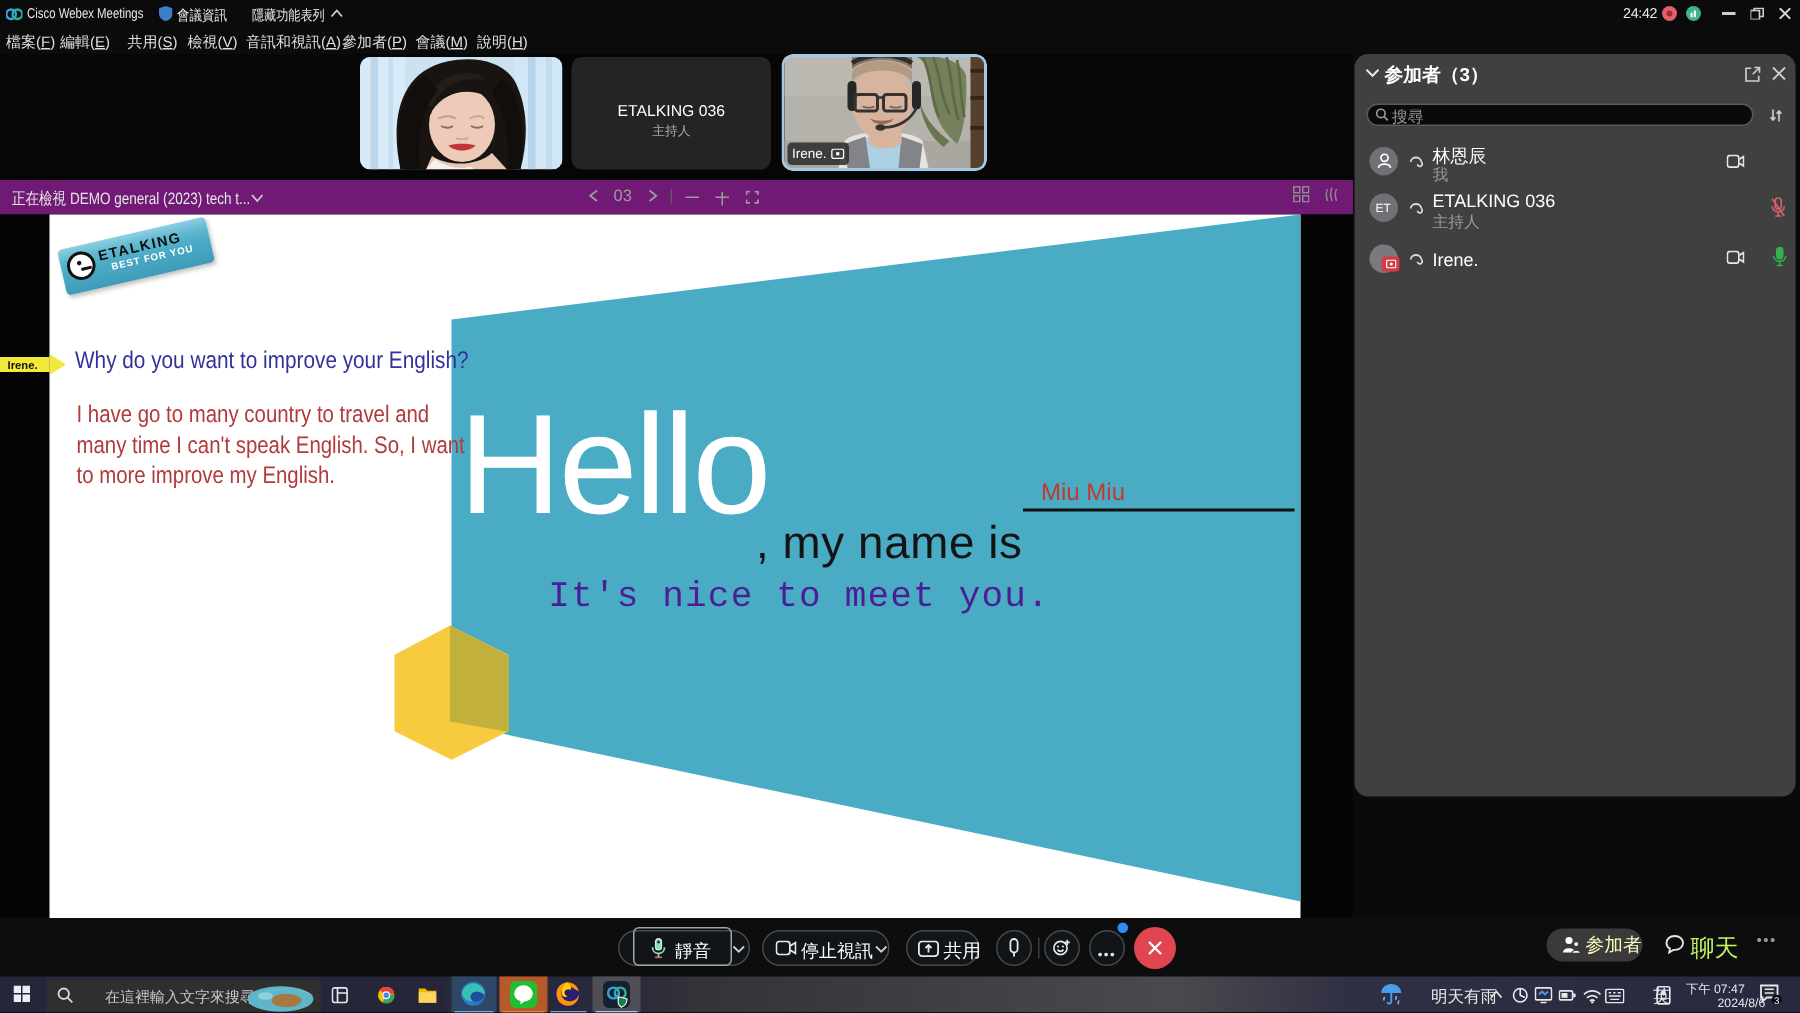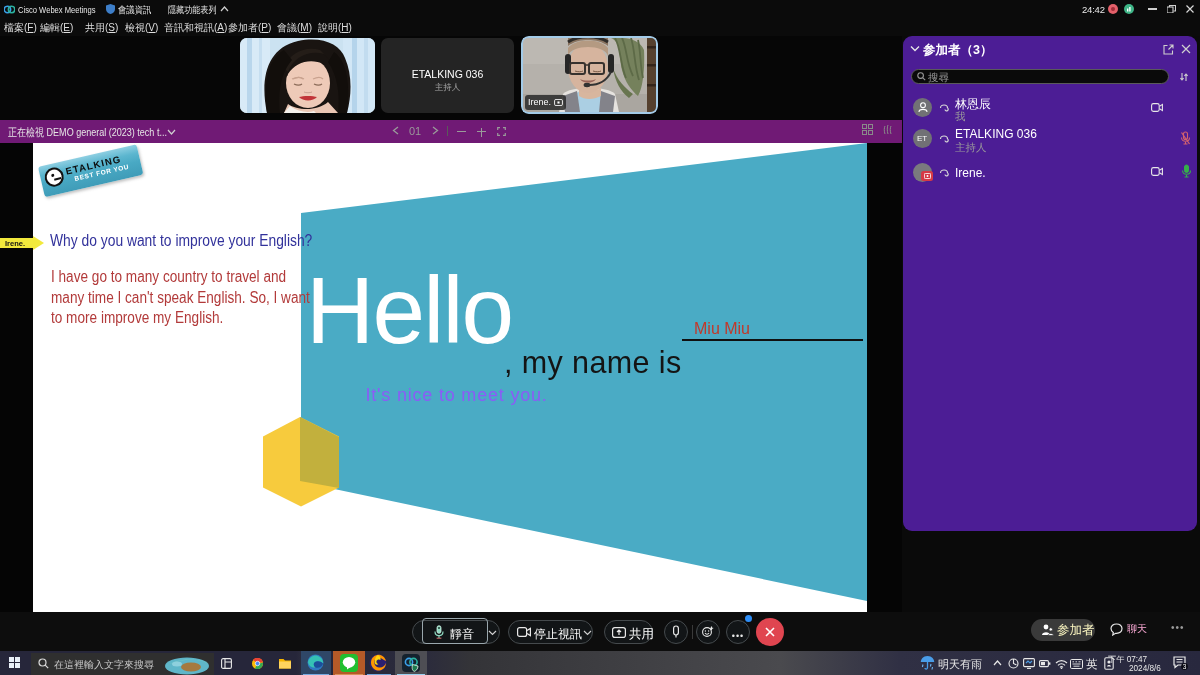--- a/index.html
+++ b/index.html
@@ -13,24 +13,24 @@
 
 #viewbar{left:0;top:120px;width:902px;height:23px;background:#701a75;color:#cfcfcf;font-size:11px;}
 
 #stage{left:0;top:143px;width:902px;height:469px;background:#050505;}
 #slide{position:absolute;left:33px;top:0;width:834px;height:469px;background:#ffffff;overflow:hidden;}
 
 #ctrlbar{left:0;top:612px;width:1200px;height:39px;background:#0d0d0d;}
 .pill{position:absolute;height:24px;border:1px solid #454a4d;border-radius:13px;background:#121517;color:#fff;font-size:12px;box-sizing:border-box;}
 .circ{position:absolute;width:24px;height:24px;border:1px solid #454a4d;border-radius:50%;background:#121517;box-sizing:border-box;}
 
-#panel{left:903px;top:36px;width:294px;height:495px;background:#4c1d95;border-radius:9px;color:#fff;}
+#panel{left:903px;top:36px;width:294px;height:495px;background:#404040;border-radius:9px;color:#fff;}
 
 #taskbar{left:0;top:651px;width:1200px;height:24px;background:linear-gradient(90deg,#26263a 0px,#26263a 296px,#2a2a3c 300px,#26263a 330px,#2b2b3c 425px,#343438 470px,#4a4a4e 780px,#303044 900px,#28283e 1200px);}
-.tray{position:absolute;color:#e8e8e8;font-size:11px;}
+.tray{position:absolute;color:#e8e8e8;font-size:11px;margin-left:16px;}
 </style></head>
 <body>
 
 <div id="titlebar" class="abs">
   <svg class="abs" style="left:4px;top:4px" width="11" height="11" viewBox="0 0 11 11">
       <circle cx="3.4" cy="5.5" r="3.2" fill="none" stroke="#3aa0e8" stroke-width="1.6"></circle>
       <circle cx="7.6" cy="5.5" r="3.2" fill="none" stroke="#2bb3a0" stroke-width="1.6"></circle>
     </svg>
   <span class="abs" style="left:18px;top:4px;font-size:9.5px;transform:scaleX(0.8);transform-origin:0 0;white-space:nowrap;">Cisco Webex Meetings</span>
   <svg class="abs" style="left:106px;top:4px" width="9" height="10" viewBox="0 0 9 10">
@@ -146,21 +146,21 @@
 </div>
 
 <div id="viewbar" class="abs">
   <span class="abs" style="left:8px;top:5px;color:#e6e6e6;transform:scaleX(0.82);transform-origin:0 0;white-space:nowrap;">正在檢視 DEMO general (2023) tech t...</span>
   <svg class="abs" style="left:167px;top:9px" width="9" height="6" viewBox="0 0 9 6">
       <path d="M1 1 L4.5 5 L8 1" stroke="#cfcfcf" stroke-width="1.2" fill="none"></path>
     </svg>
   <svg class="abs" style="left:392px;top:6px" width="7" height="9" viewBox="0 0 7 9">
       <path d="M6 1 L1.5 4.5 L6 8" stroke="#9a9a9a" stroke-width="1.3" fill="none"></path>
     </svg>
-  <span class="abs" style="left:409px;top:5px;color:#9a9a9a;">01</span>
+  <span class="abs" style="left:409px;top:5px;color:#9a9a9a;">03</span>
   <svg class="abs" style="left:432px;top:6px" width="7" height="9" viewBox="0 0 7 9">
       <path d="M1 1 L5.5 4.5 L1 8" stroke="#9a9a9a" stroke-width="1.3" fill="none"></path>
     </svg>
   <div class="abs" style="left:447px;top:6px;width:1px;height:10px;background:#5a5a5a;"></div>
   <div class="abs" style="left:457px;top:11px;width:9px;height:1.4px;background:#9a9a9a;"></div>
   <div class="abs" style="left:477px;top:11px;width:9px;height:1.4px;background:#9a9a9a;"></div>
   <div class="abs" style="left:480.5px;top:7.5px;width:1.4px;height:9px;background:#9a9a9a;"></div>
   <svg class="abs" style="left:497px;top:7px" width="9" height="9" viewBox="0 0 9 9">
       <path d="M3 0.7 H0.7 V3 M6 0.7 H8.3 V3 M3 8.3 H0.7 V6 M6 8.3 H8.3 V6" stroke="#9a9a9a" stroke-width="1.2" fill="none"></path>
     </svg>
@@ -190,21 +190,21 @@
       <div class="abs" style="left:26px;top:5px;font-size:9.5px;font-weight:bold;color:#0c0c0c;letter-spacing:1.1px;">ETALKING</div>
       <div class="abs" style="left:33px;top:16px;font-size:6.5px;font-weight:bold;color:#fff;letter-spacing:0.6px;">BEST FOR YOU</div>
     </div>
 
     <div class="abs" style="left:17px;top:89px;font-size:16px;color:#32329b;transform:scaleX(0.865);transform-origin:0 0;white-space:nowrap;">Why do you want to improve your English?</div>
     <div class="abs" style="left:17.5px;top:124px;font-size:16px;line-height:20.6px;color:#b23a3a;transform:scaleX(0.85);transform-origin:0 0;white-space:nowrap;">I have go to many country to travel and<br>many time I can't speak English. So, I want<br>to more improve my English.</div>
     <div class="abs" style="left:273px;top:113px;font-size:94.5px;color:#fff;letter-spacing:-1.8px;">Hello</div>
     <div class="abs" style="left:471px;top:170px;font-size:30.5px;color:#141414;letter-spacing:0.4px;margin-top:32px;">, my name is</div>
     <div class="abs" style="left:649px;top:196px;width:181px;height:2px;background:#101010;"></div>
     <div class="abs" style="left:661px;top:177px;font-size:16px;color:#c0392b;">Miu Miu</div>
-    <div class="abs" style="left:332.5px;top:241.5px;font-size:18px;color:#8b5cf6;letter-spacing:0.8px;">It's nice to meet you.</div>
+    <div class="abs" style="left:332.5px;top:241.5px;font-size:24px;color:#4c1d95;letter-spacing:0.8px;font-family:Liberation Mono, monospace;">It's nice to meet you.</div>
   </div>
 
   <div class="abs" style="left:0;top:95px;width:33px;height:9.5px;background:#f2e93c;"></div>
   <svg class="abs" style="left:33px;top:93px" width="11" height="14" viewBox="0 0 11 14">
       <path d="M0 0 L11 7 L0 14 Z" fill="#f2e93c"></path>
     </svg>
   <div class="abs" style="left:5px;top:95.5px;font-size:7.5px;font-weight:bold;color:#111;">Irene.</div>
 </div>
 
 <div id="ctrlbar" class="abs">
@@ -266,21 +266,21 @@
   <svg class="abs" style="left:1041px;top:12px" width="13" height="12" viewBox="0 0 13 12">
       <circle cx="5" cy="3" r="2.4" fill="#fff"></circle>
       <path d="M1 11 C1 7.2 9 7.2 9 11 Z" fill="#fff"></path>
       <circle cx="9.8" cy="5.4" r="1.7" fill="#fff" stroke="#3a3a3a" stroke-width="0.8"></circle>
       <path d="M7 11.6 C7 8.8 12.6 8.8 12.6 11.6 Z" fill="#fff" stroke="#3a3a3a" stroke-width="0.8"></path>
     </svg>
   <span class="abs" style="left:1057px;top:10px;color:#fef9c3;font-size:12.5px;">参加者</span>
   <svg class="abs" style="left:1110px;top:11px" width="13" height="13" viewBox="0 0 13 13">
       <path d="M6.5 1 C3.2 1 1 3 1 5.6 C1 7.2 1.9 8.6 3.3 9.4 L2.8 12 L5.6 10.3 C5.9 10.3 6.2 10.3 6.5 10.3 C9.8 10.3 12 8.3 12 5.6 C12 3 9.8 1 6.5 1 Z" fill="none" stroke="#e8e8e8" stroke-width="1.2"></path>
     </svg>
-  <span class="abs" style="left:1127px;top:10px;color:#f9a8d4;font-size:10px;">聊天</span>
+  <span class="abs" style="left:1127px;top:10px;color:#bef264;font-size:16px;">聊天</span>
   <span class="abs" style="left:1171px;top:10px;color:#9a9a9a;font-size:10px;letter-spacing:1px;">•••</span>
 </div>
 
 <div id="panel" class="abs">
   <svg class="abs" style="left:7px;top:9px" width="10" height="7" viewBox="0 0 10 7">
       <path d="M1 1.5 L5 5.5 L9 1.5" stroke="#e8e8e8" stroke-width="1.3" fill="none"></path>
     </svg>
   <span class="abs" style="left:20px;top:6px;font-size:12.5px;font-weight:bold;">参加者（3）</span>
   <svg class="abs" style="left:260px;top:8px" width="11" height="11" viewBox="0 0 11 11">
       <path d="M4.5 1.5 H1 V10 H9.5 V6.5" fill="none" stroke="#cfcfcf" stroke-width="1.1"></path>

